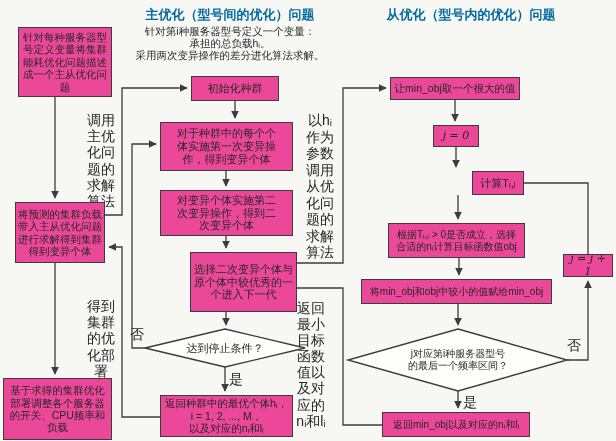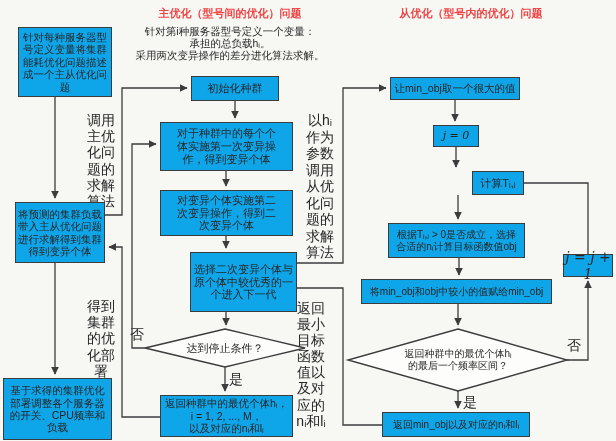--- a/index.html
+++ b/index.html
@@ -4,32 +4,32 @@
 <style>
   html,body{margin:0;padding:0;background:#e9e9e7;}
   #stage{
     position:relative;width:616px;height:441px;background:#f7f7f4;
     font-family:"Liberation Sans","DejaVu Sans",sans-serif;color:#262626;
     overflow:hidden;
   }
   #wires{position:absolute;left:0;top:0;z-index:1;}
   .box{
     position:absolute;z-index:2;box-sizing:border-box;
-    background:#0ea5e9;border:1.4px solid #3c3c3c;
+    background:#ec4899;border:1.4px solid #3c3c3c;
     display:flex;align-items:center;justify-content:center;
     text-align:center;white-space:pre-line;
     font-size:11px;line-height:1.18;padding:1px;
   }
   .lbl{
     position:absolute;z-index:2;white-space:pre-line;text-align:center;
     font-size:14px;line-height:1.16;
   }
   .title{
     position:absolute;z-index:2;text-align:center;
-    font-weight:bold;font-size:11px;color:#ef4444;white-space:pre-line;
+    font-weight:bold;font-size:13px;color:#0369a1;white-space:pre-line;
   }
   .dtext{
     position:absolute;z-index:2;text-align:center;white-space:pre-line;
     display:flex;align-items:center;justify-content:center;
   }
   .formula{font-family:"DejaVu Serif","Liberation Serif",serif;font-style:italic;}
   .small{font-size:10px;}
   .mid{font-size:10.5px;}
 </style>
 </head>
@@ -133,20 +133,20 @@
 应的
 nᵢ和lᵢ</div>
 
   <div class="title" style="left:366px;top:6px;width:210px;">从优化（型号内的优化）问题</div>
   <div class="box mid" style="left:390px;top:77px;width:130px;height:23px;">让min_obj取一个很大的值</div>
   <div class="box formula" style="left:433px;top:125px;width:46px;height:22px;">j = 0</div>
   <div class="box" style="left:432px;top:171px;width:52px;height:24px;margin-left:40px;">计算Tᵢ,ⱼ</div>
   <div class="box small" style="left:388px;top:223px;width:137px;height:35px;">根据Tᵢ,ⱼ &gt; 0是否成立，选择
 合适的nᵢ计算目标函数值obj</div>
   <div class="box small" style="left:361px;top:279px;width:191px;height:25px;">将min_obj和obj中较小的值赋给min_obj</div>
-  <div class="dtext small" style="left:368px;top:347px;width:180px;height:26px;line-height:1.25;">返回种群中的最优个体hᵢ
+  <div class="dtext small" style="left:368px;top:347px;width:180px;height:26px;line-height:1.25;">j对应第i种服务器型号
 的最后一个频率区间？</div>
   <div class="box small" style="left:382px;top:412px;width:148px;height:25px;">返回min_obj以及对应的nᵢ和lᵢ</div>
-  <div class="box formula" style="left:563px;top:254px;width:50px;height:23px;font-size:14px;">j = j + 1</div>
+  <div class="box formula" style="left:563px;top:254px;width:50px;height:23px;font-size:11px;">j = j + 1</div>
   <div class="lbl" style="left:463px;top:394px;width:14px;">是</div>
   <div class="lbl" style="left:567px;top:337px;width:14px;">否</div>
 
 </div>
 
 </body></html>

